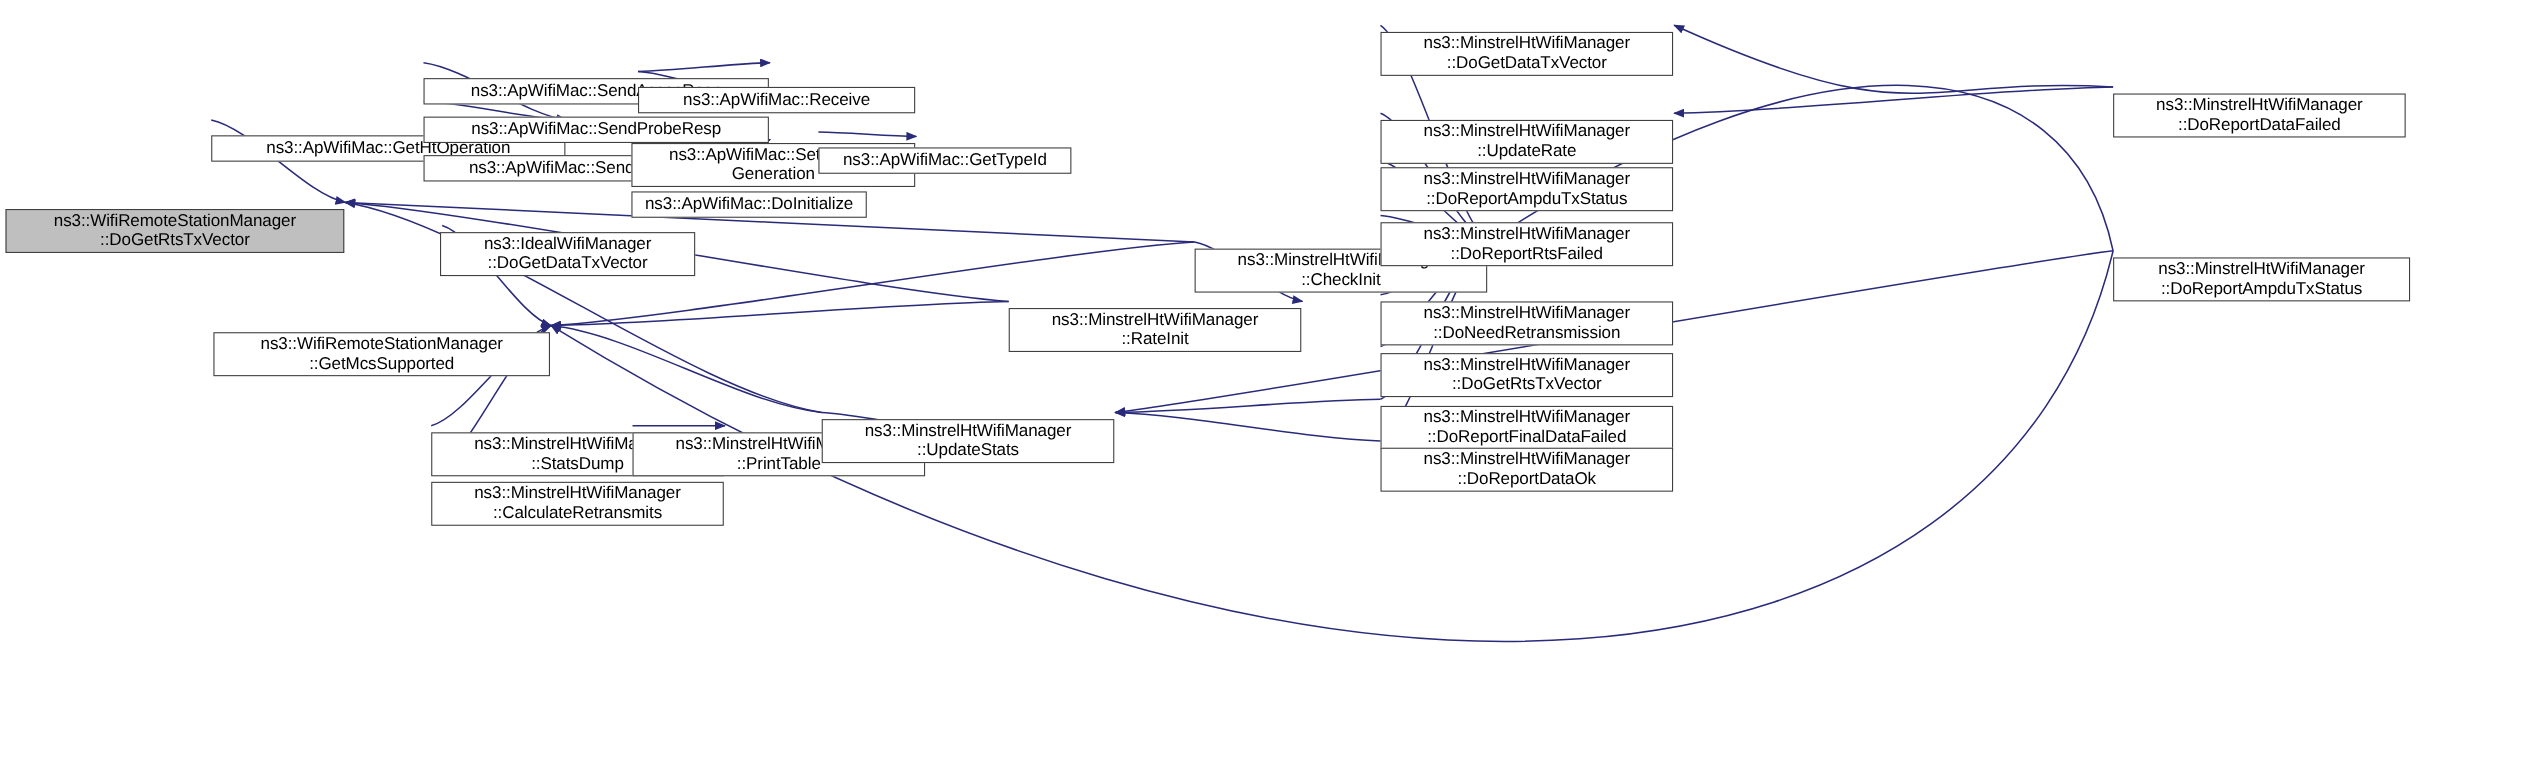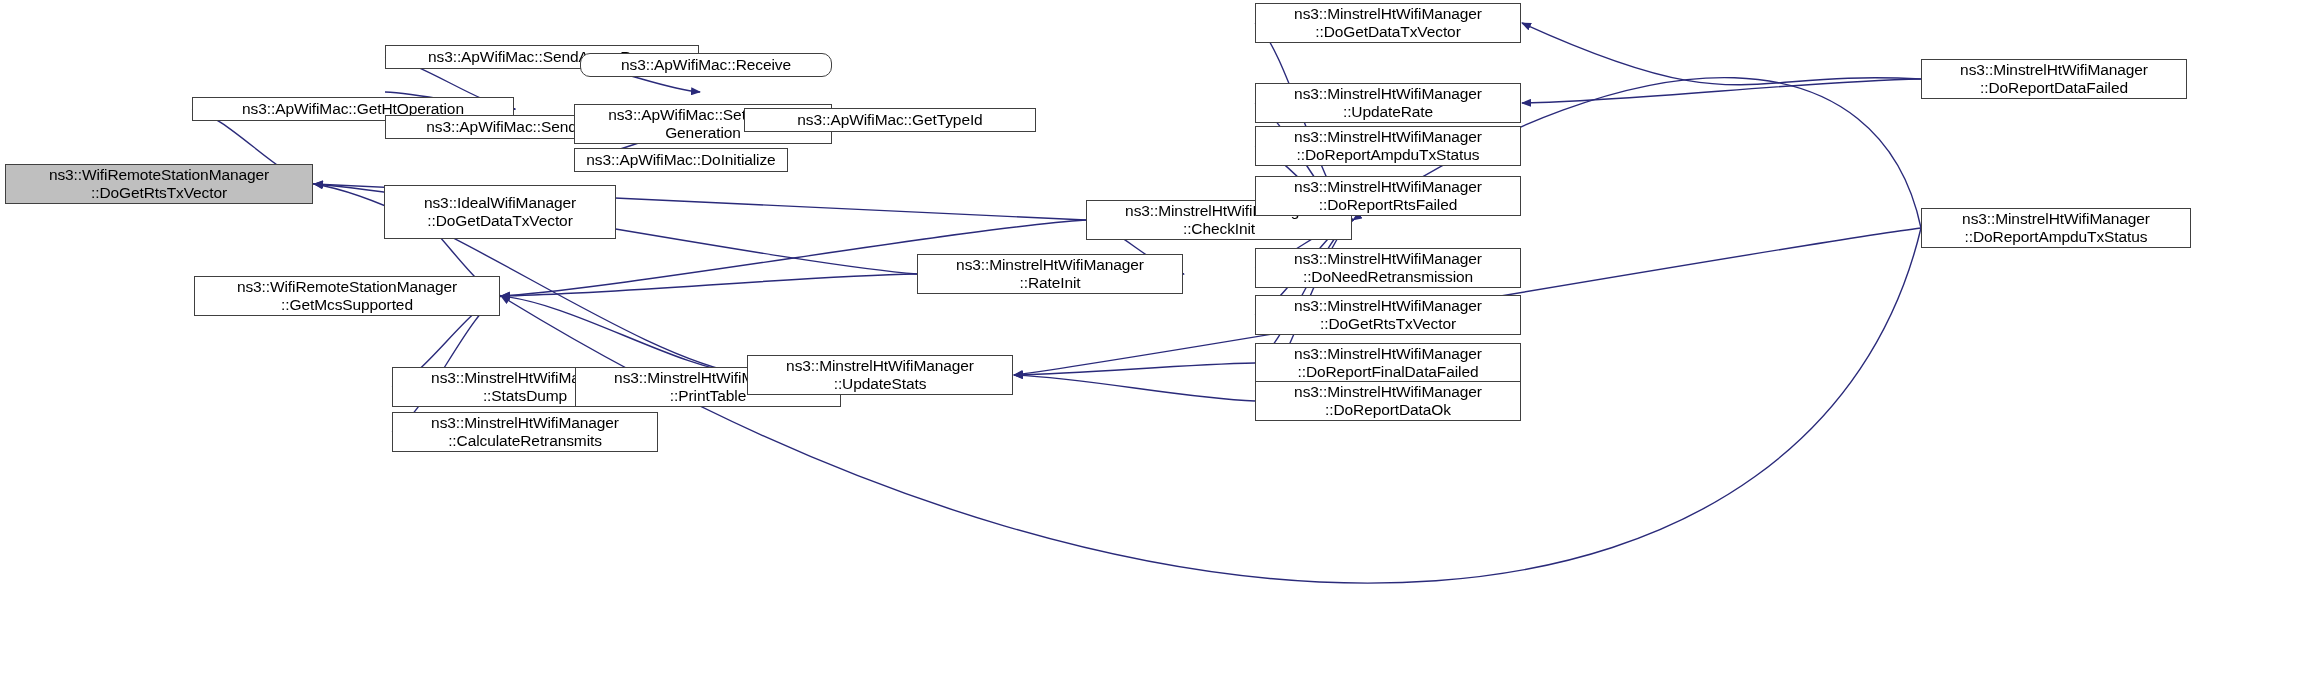--- a/index.html
+++ b/index.html
@@ -33,20 +33,21 @@
     display: flex;
     flex-direction: column;
     align-items: center;
     justify-content: center;
     text-align: center;
     font-size: 15.5px;
     line-height: 18px;
     letter-spacing: -0.1px;
     white-space: nowrap;
     z-index: 5;
+    margin-top: 26px;
   }
   .node.root {
     background: #bfbfbf;
     border: 1px solid #404040;
   }
   .node .ln {
     display: block;
   }
 </style>
 </head>
@@ -101,37 +102,40 @@
 <div class="node root" style="left: 5px; top: 164px; width: 308px; height: 40px;">
       <span class="ln">ns3::WifiRemoteStationManager</span>
       <span class="ln">::DoGetRtsTxVector</span>
     </div>
     <div class="node" style="left: 192px; top: 97px; width: 322px; height: 24px;">
       <span class="ln">ns3::ApWifiMac::GetHtOperation</span>
     </div>
     <div class="node" style="left: 385px; top: 45px; width: 314px; height: 24px;">
       <span class="ln">ns3::ApWifiMac::SendAssocResp</span>
     </div>
+    <div class="node" style="left: 385px; top: 80px; width: 314px; height: 24px;">
+      <span class="ln">ns3::ApWifiMac::SendProbeResp</span>
+    </div>
     <div class="node" style="left: 385px; top: 115px; width: 314px; height: 24px;">
       <span class="ln">ns3::ApWifiMac::SendOneBeacon</span>
     </div>
-    <div class="node" style="left: 580px; top: 53px; width: 252px; height: 24px; border-radius: 10px;">
+    <div class="node" style="left: 580px; top: 53px; width: 252px; height: 24px;">
       <span class="ln">ns3::ApWifiMac::Receive</span>
     </div>
     <div class="node" style="left: 574px; top: 104px; width: 258px; height: 40px;">
       <span class="ln">ns3::ApWifiMac::SetBeacon</span>
       <span class="ln">Generation</span>
     </div>
-    <div class="node" style="left: 744px; top: 108px; width: 292px; height: 24px;">
+    <div class="node" style="left: 744px; top: 108px; width: 230px; height: 24px;">
       <span class="ln">ns3::ApWifiMac::GetTypeId</span>
     </div>
     <div class="node" style="left: 574px; top: 148px; width: 214px; height: 24px;">
       <span class="ln">ns3::ApWifiMac::DoInitialize</span>
     </div>
-    <div class="node" style="left: 384px; top: 185px; width: 232px; height: 54px;">
+    <div class="node" style="left: 400px; top: 185px; width: 232px; height: 40px;">
       <span class="ln">ns3::IdealWifiManager</span>
       <span class="ln">::DoGetDataTxVector</span>
     </div>
     <div class="node" style="left: 194px; top: 276px; width: 306px; height: 40px;">
       <span class="ln">ns3::WifiRemoteStationManager</span>
       <span class="ln">::GetMcsSupported</span>
     </div>
     <div class="node" style="left: 392px; top: 367px; width: 266px; height: 40px;">
       <span class="ln">ns3::MinstrelHtWifiManager</span>
       <span class="ln">::StatsDump</span>

